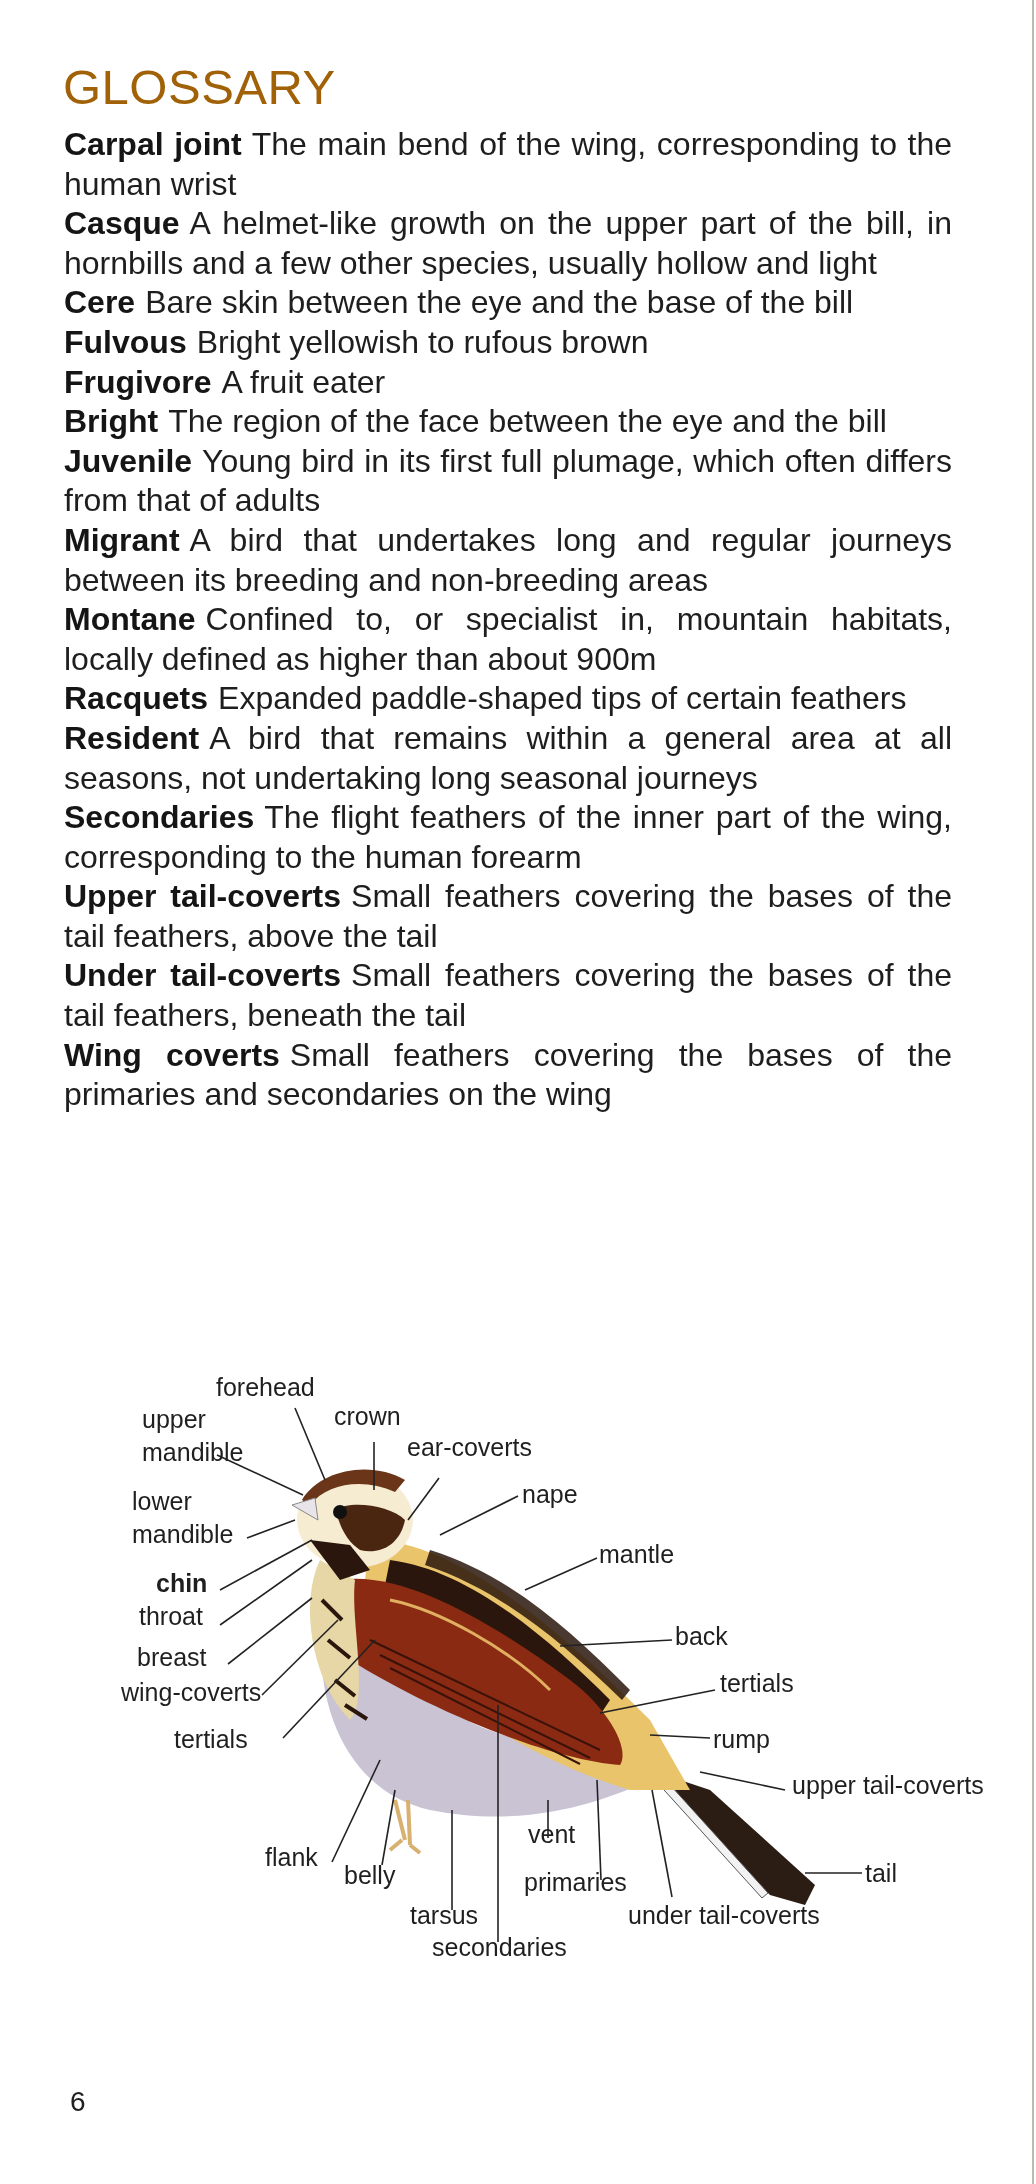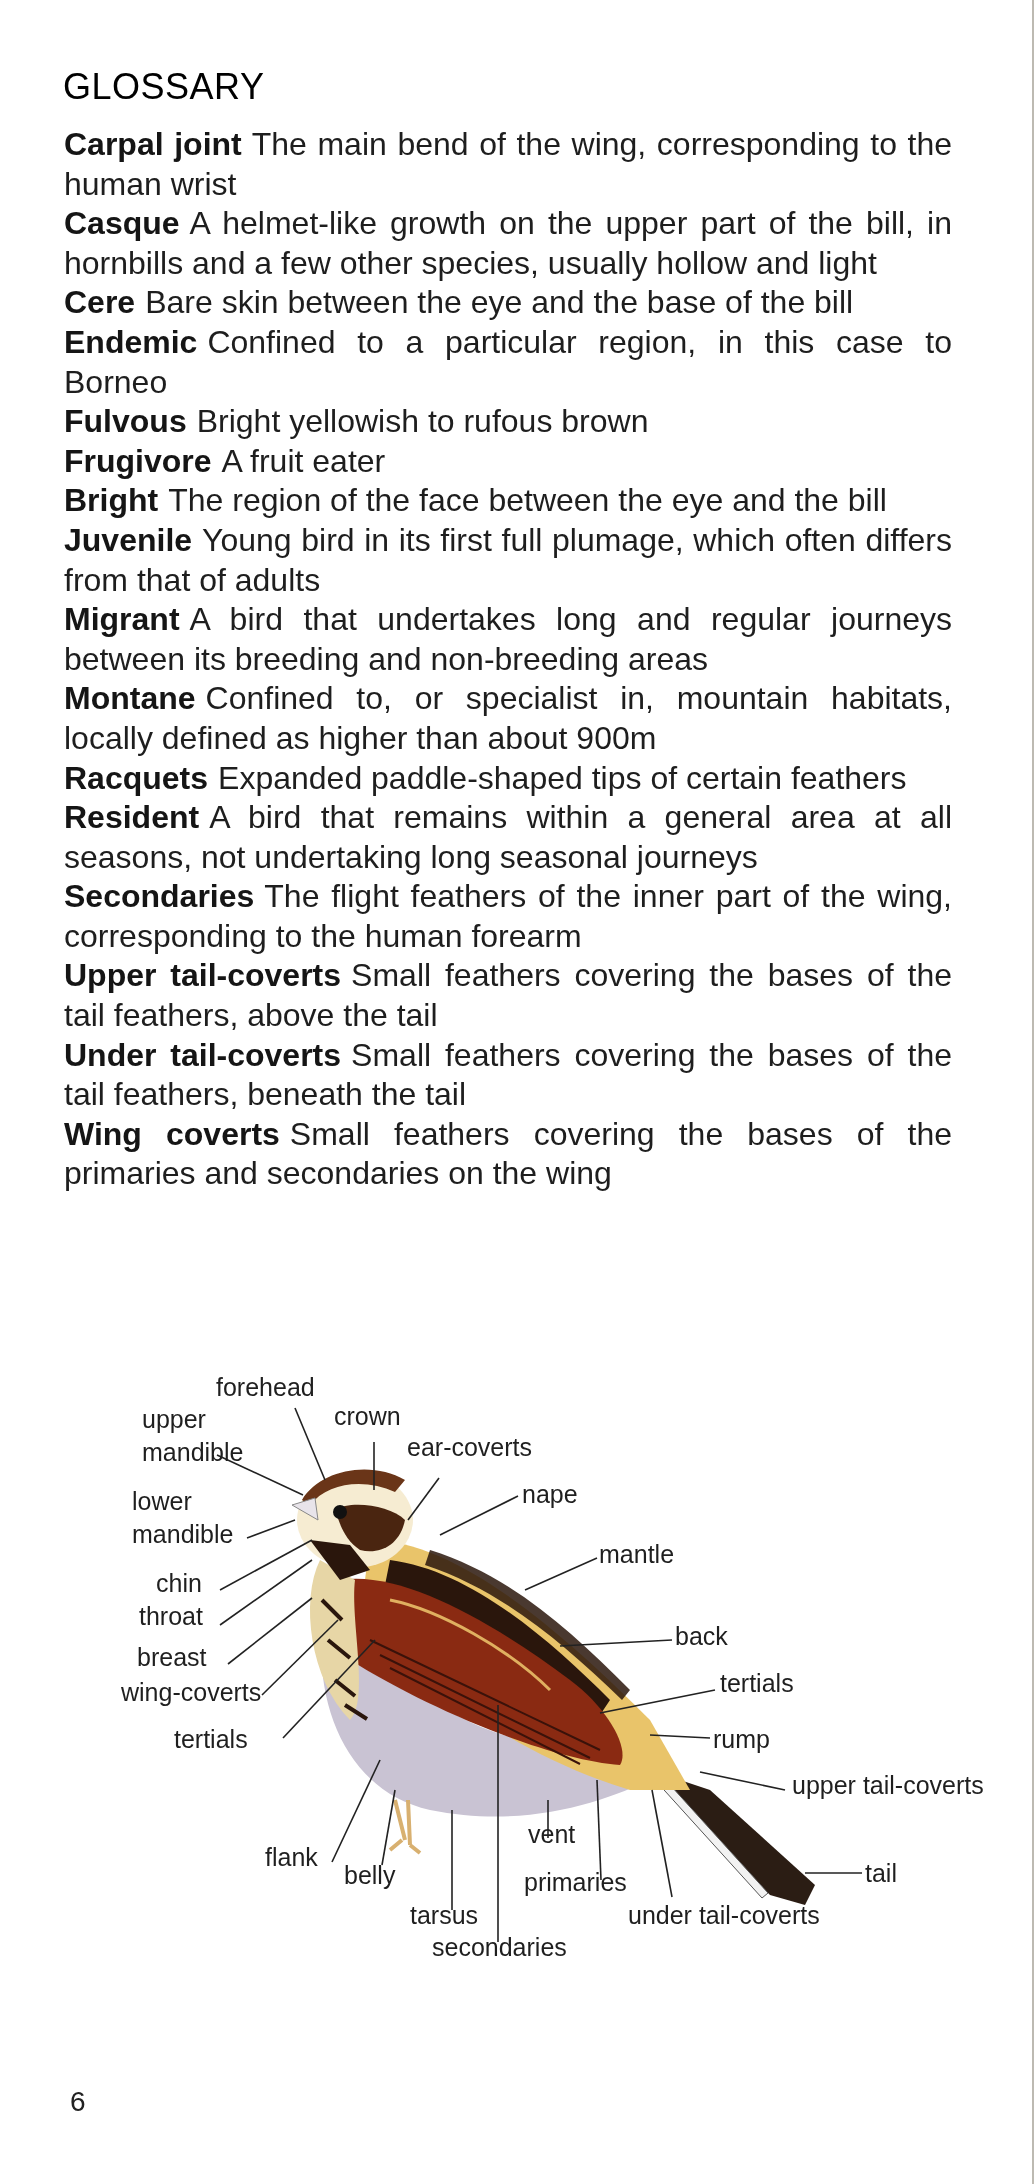--- a/index.html
+++ b/index.html
@@ -1,20 +1,20 @@
 <!DOCTYPE html>
 <html><head>
 <meta charset="utf-8">
 <style>
   html, body { margin: 0; padding: 0; background: #ffffff; }
   body { width: 1036px; height: 2184px; position: relative; overflow: hidden;
          font-family: "Liberation Sans", "DejaVu Sans", sans-serif; color: #1b1b1b; }
   .page-edge { position: absolute; top: 0; right: 2px; width: 2px; height: 2184px; background: #bdbab2; }
-  .title { position: absolute; left: 63px; top: 62px; font-size: 36px; letter-spacing: 0.5px;
-           font-weight: 400; color: #000000; margin: 0; line-height: 50px; }
+  .title { position: absolute; left: 63px; top: 62px; font-size: 49px; letter-spacing: 0.5px;
+           font-weight: 400; color: #a16207; margin: 0; line-height: 50px; }
   .glossary { position: absolute; left: 64px; top: 125px; width: 888px; font-size: 32px;
               line-height: 39.6px; margin: 0; padding: 0; list-style: none; color: #1e1e1e; }
   .entry { text-align: justify; text-align-last: left; margin: 0; font-stretch: condensed; }
   .entry .term { font-weight: 700; color: #151515; margin-right: 10px; }
   .entry .def { font-weight: 400; }
   .figure { position: absolute; left: 10px; top: 1360px; width: 896px; height: 620px; }
   .figure svg { position: absolute; left: 0; top: 0; }
   .label { position: absolute; font-size: 25px; line-height: 30px; color: #1f1f1f; white-space: nowrap; }
   .page-number { position: absolute; left: 70px; top: 2086px; font-size: 28px; color: #222; }
 </style>
@@ -22,21 +22,20 @@
 <body>
 
 <div class="page-edge"></div>
 
 <h1 class="title">GLOSSARY</h1>
 
 <ul class="glossary">
   <li class="entry"><span class="term">Carpal joint</span><span class="def">The main bend of the wing, corresponding to the human wrist</span></li>
   <li class="entry"><span class="term">Casque</span><span class="def">A helmet-like growth on the upper part of the bill, in hornbills and a few other species, usually hollow and light</span></li>
   <li class="entry"><span class="term">Cere</span><span class="def">Bare skin between the eye and the base of the bill</span></li>
-  <li class="entry"><span class="term">Endemic</span><span class="def">Confined to a particular region, in this case to Borneo</span></li>
   <li class="entry"><span class="term">Fulvous</span><span class="def">Bright yellowish to rufous brown</span></li>
   <li class="entry"><span class="term">Frugivore</span><span class="def">A fruit eater</span></li>
   <li class="entry"><span class="term">Bright</span><span class="def">The region of the face between the eye and the bill</span></li>
   <li class="entry"><span class="term">Juvenile</span><span class="def">Young bird in its first full plumage, which often differs from that of adults</span></li>
   <li class="entry"><span class="term">Migrant</span><span class="def">A bird that undertakes long and regular journeys between its breeding and non-breeding areas</span></li>
   <li class="entry"><span class="term">Montane</span><span class="def">Confined to, or specialist in, mountain habitats, locally defined as higher than about 900m</span></li>
   <li class="entry"><span class="term">Racquets</span><span class="def">Expanded paddle-shaped tips of certain feathers</span></li>
   <li class="entry"><span class="term">Resident</span><span class="def">A bird that remains within a general area at all seasons, not undertaking long seasonal journeys</span></li>
   <li class="entry"><span class="term">Secondaries</span><span class="def">The flight feathers of the inner part of the wing, corresponding to the human forearm</span></li>
   <li class="entry"><span class="term">Upper tail-coverts</span><span class="def">Small feathers covering the bases of the tail feathers, above the tail</span></li>
@@ -103,21 +102,21 @@
   </svg>
 
   <span class="label" style="left:206px; top:12px;">forehead</span>
   <span class="label" style="left:132px; top:44px;">upper</span>
   <span class="label" style="left:132px; top:77px;">mandible</span>
   <span class="label" style="left:324px; top:41px;">crown</span>
   <span class="label" style="left:397px; top:72px;">ear-coverts</span>
   <span class="label" style="left:122px; top:126px;">lower</span>
   <span class="label" style="left:122px; top:159px;">mandible</span>
   <span class="label" style="left:512px; top:119px;">nape</span>
-  <span class="label" style="left:146px; top:208px;">chin</span>
+  <span class="label" style="left:146px; top:208px;font-weight:bold;">chin</span>
   <span class="label" style="left:129px; top:241px;">throat</span>
   <span class="label" style="left:589px; top:179px;">mantle</span>
   <span class="label" style="left:127px; top:282px;">breast</span>
   <span class="label" style="left:111px; top:317px;">wing-coverts</span>
   <span class="label" style="left:665px; top:261px;">back</span>
   <span class="label" style="left:710px; top:308px;">tertials</span>
   <span class="label" style="left:164px; top:364px;">tertials</span>
   <span class="label" style="left:703px; top:364px;">rump</span>
   <span class="label" style="left:782px; top:410px;">upper tail-coverts</span>
   <span class="label" style="left:518px; top:459px;">vent</span>

